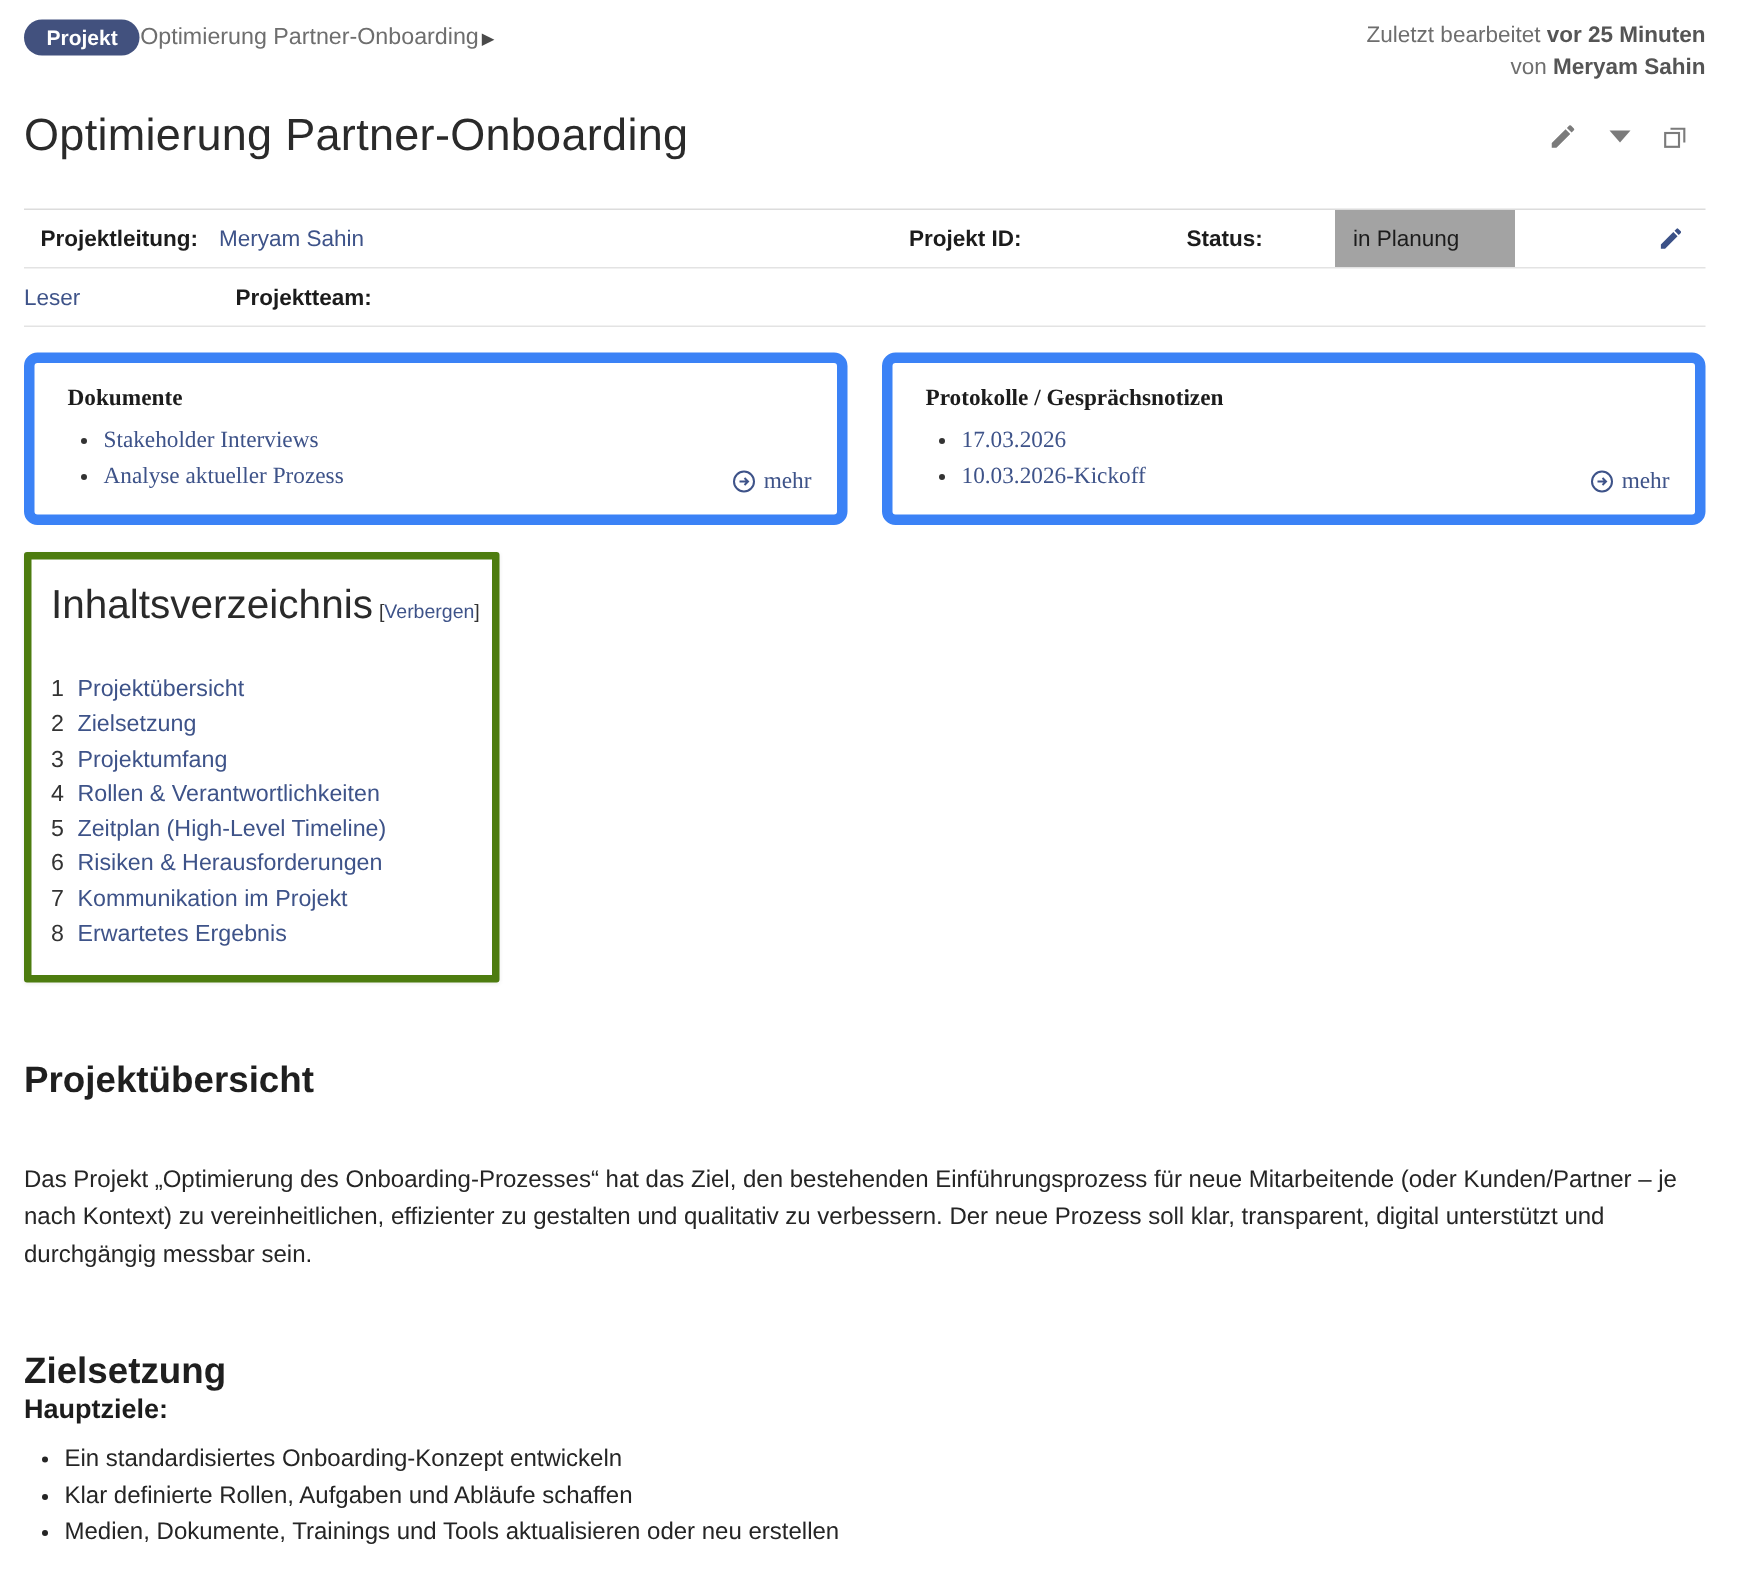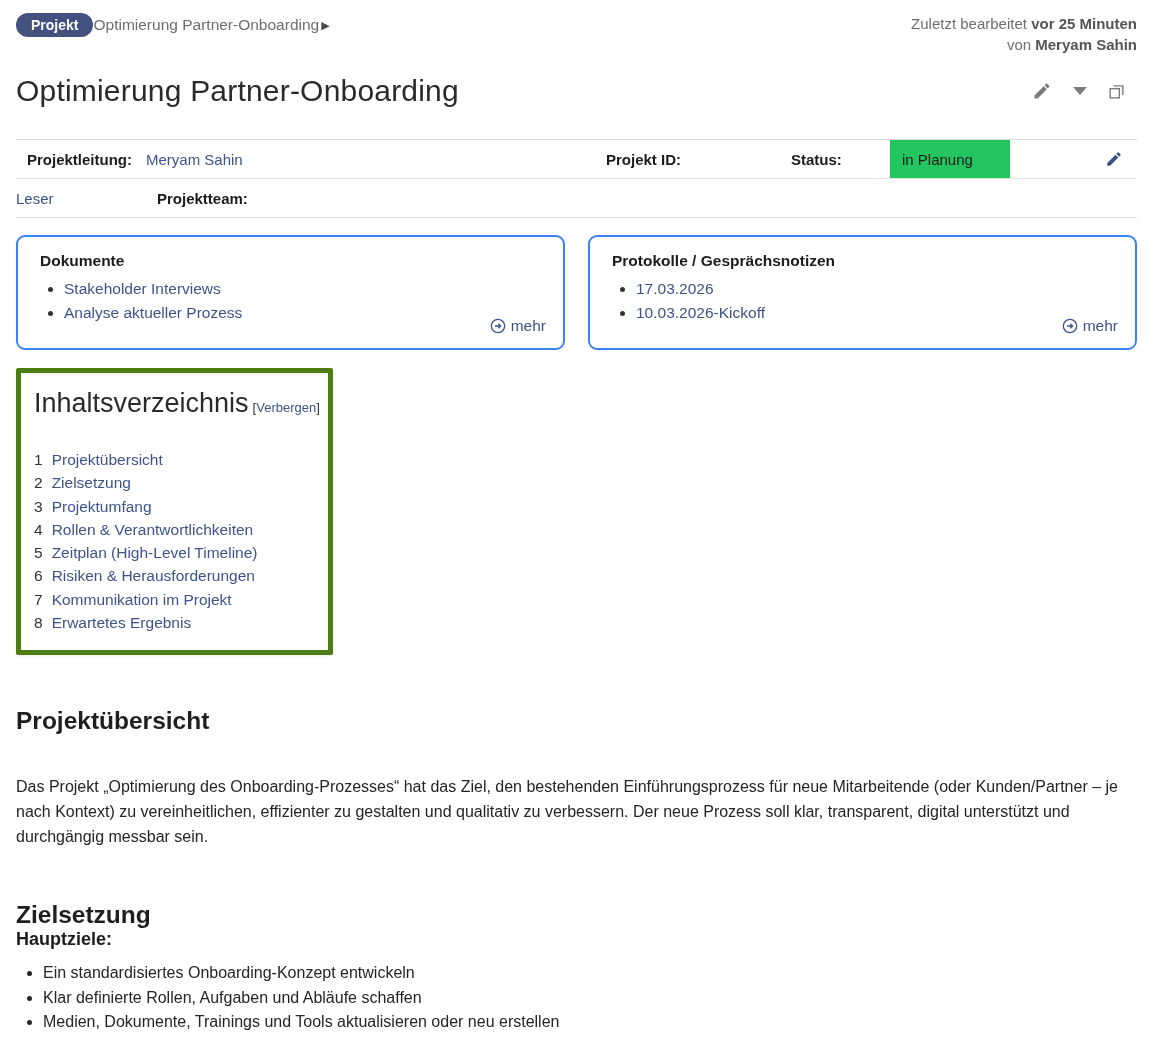--- a/index.html
+++ b/index.html
@@ -34,29 +34,29 @@
 
   
   .meta { margin-top:31px; border-top:1px solid #dcdcdc; }
   .meta-row {
     display:grid; grid-template-columns:130px 449px 185px 110px 120px 1fr;
     height:39px; border-bottom:1px solid #e3e3e3; align-items:stretch;
   }
   .cell { display:flex; align-items:center; font-size:15px; }
   .cell.label { font-weight:bold; color:#1c1c1c; padding-left:11px; }
   .cell.value a { color:#3e5389; }
-  .cell.status-cell { background:#22c55e; padding-left:12px; color:#1c1c1c; }
+  .cell.status-cell { background:#a3a3a3; padding-left:12px; color:#1c1c1c; }
   .cell.edit-cell { justify-content:flex-end; padding-right:14px; }
   .pencil-blue { fill:#3b5187; }
 
   
   .boxes { display:flex; gap:23px; margin-top:17px; }
   .info-box {
-    flex:1; position:relative; border:2px solid #3b82f6; border-radius:9px;
-    height:115px; padding:15px 20px 12px 22px;
+    flex:1; position:relative; border:7px solid #3b82f6; border-radius:9px;
+    height:115px; padding:15px 20px 12px 22px;font-family:Liberation Serif, serif;
   }
   .info-box h3 { font-size:15.5px; font-weight:bold; color:#1c1c1c; }
   .info-box ul { margin-top:7px; padding-left:24px; }
   .info-box li { font-size:15.5px; line-height:24px; color:#333333; }
   .info-box li a { color:#3e5389; }
   .more-link {
     position:absolute; right:17px; bottom:13px;
     display:flex; align-items:center; gap:5px; color:#3e5389; font-size:15.5px;
   }
   .circle-arrow { width:16px; height:16px; }

